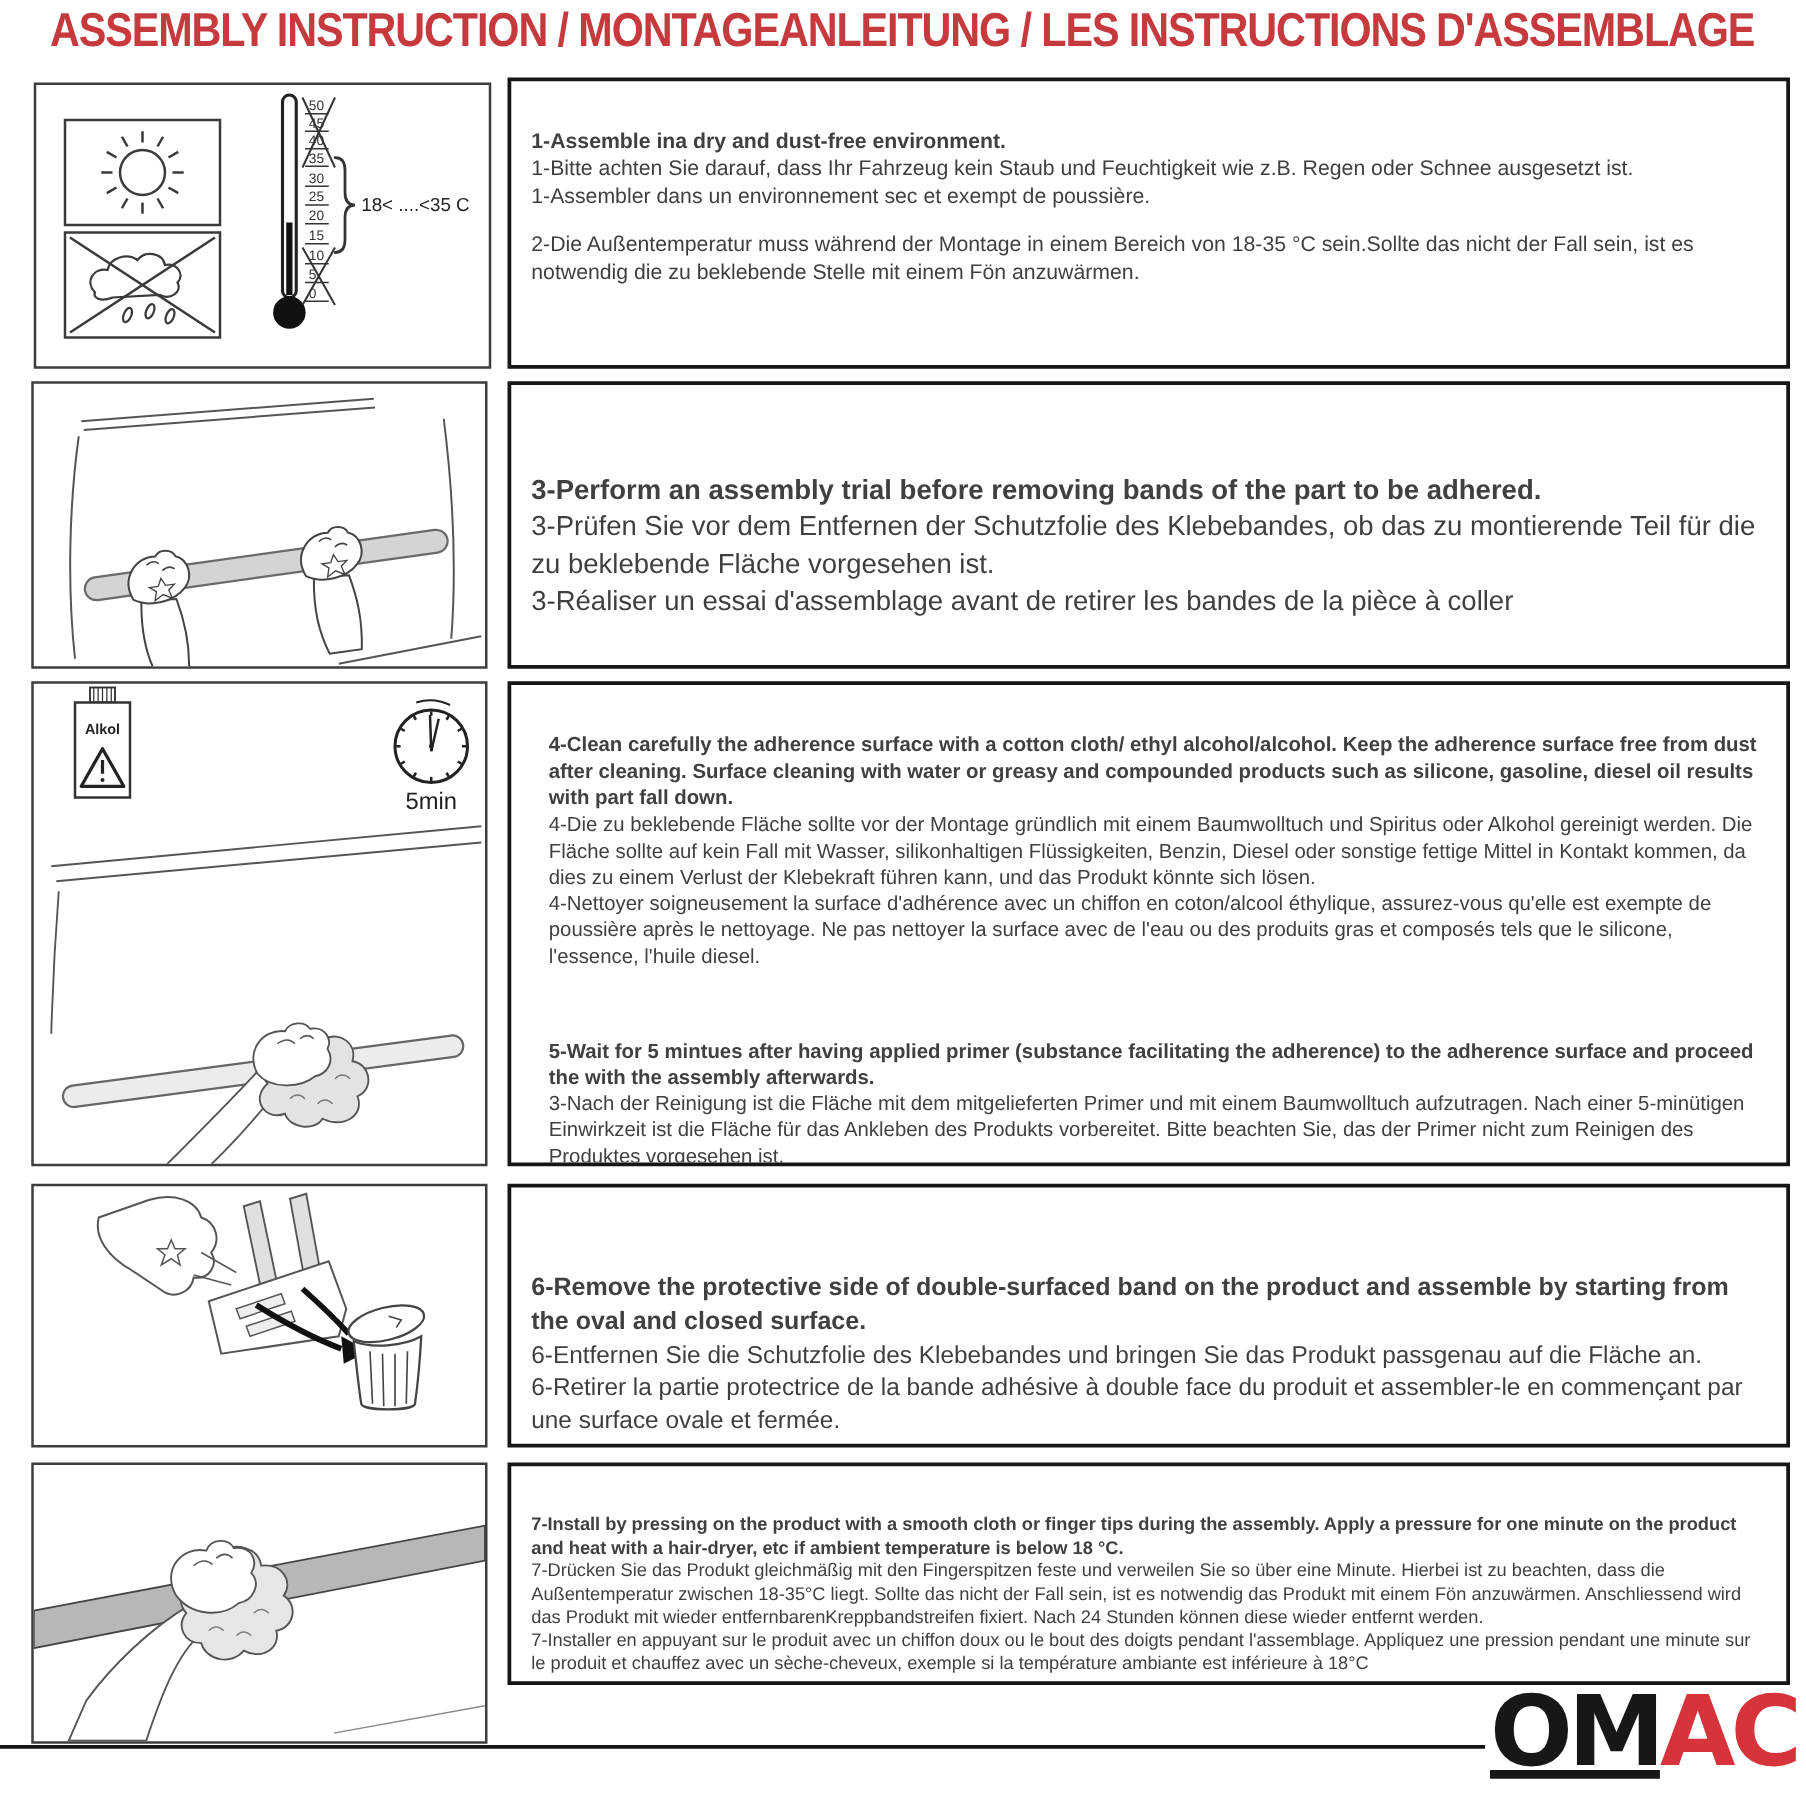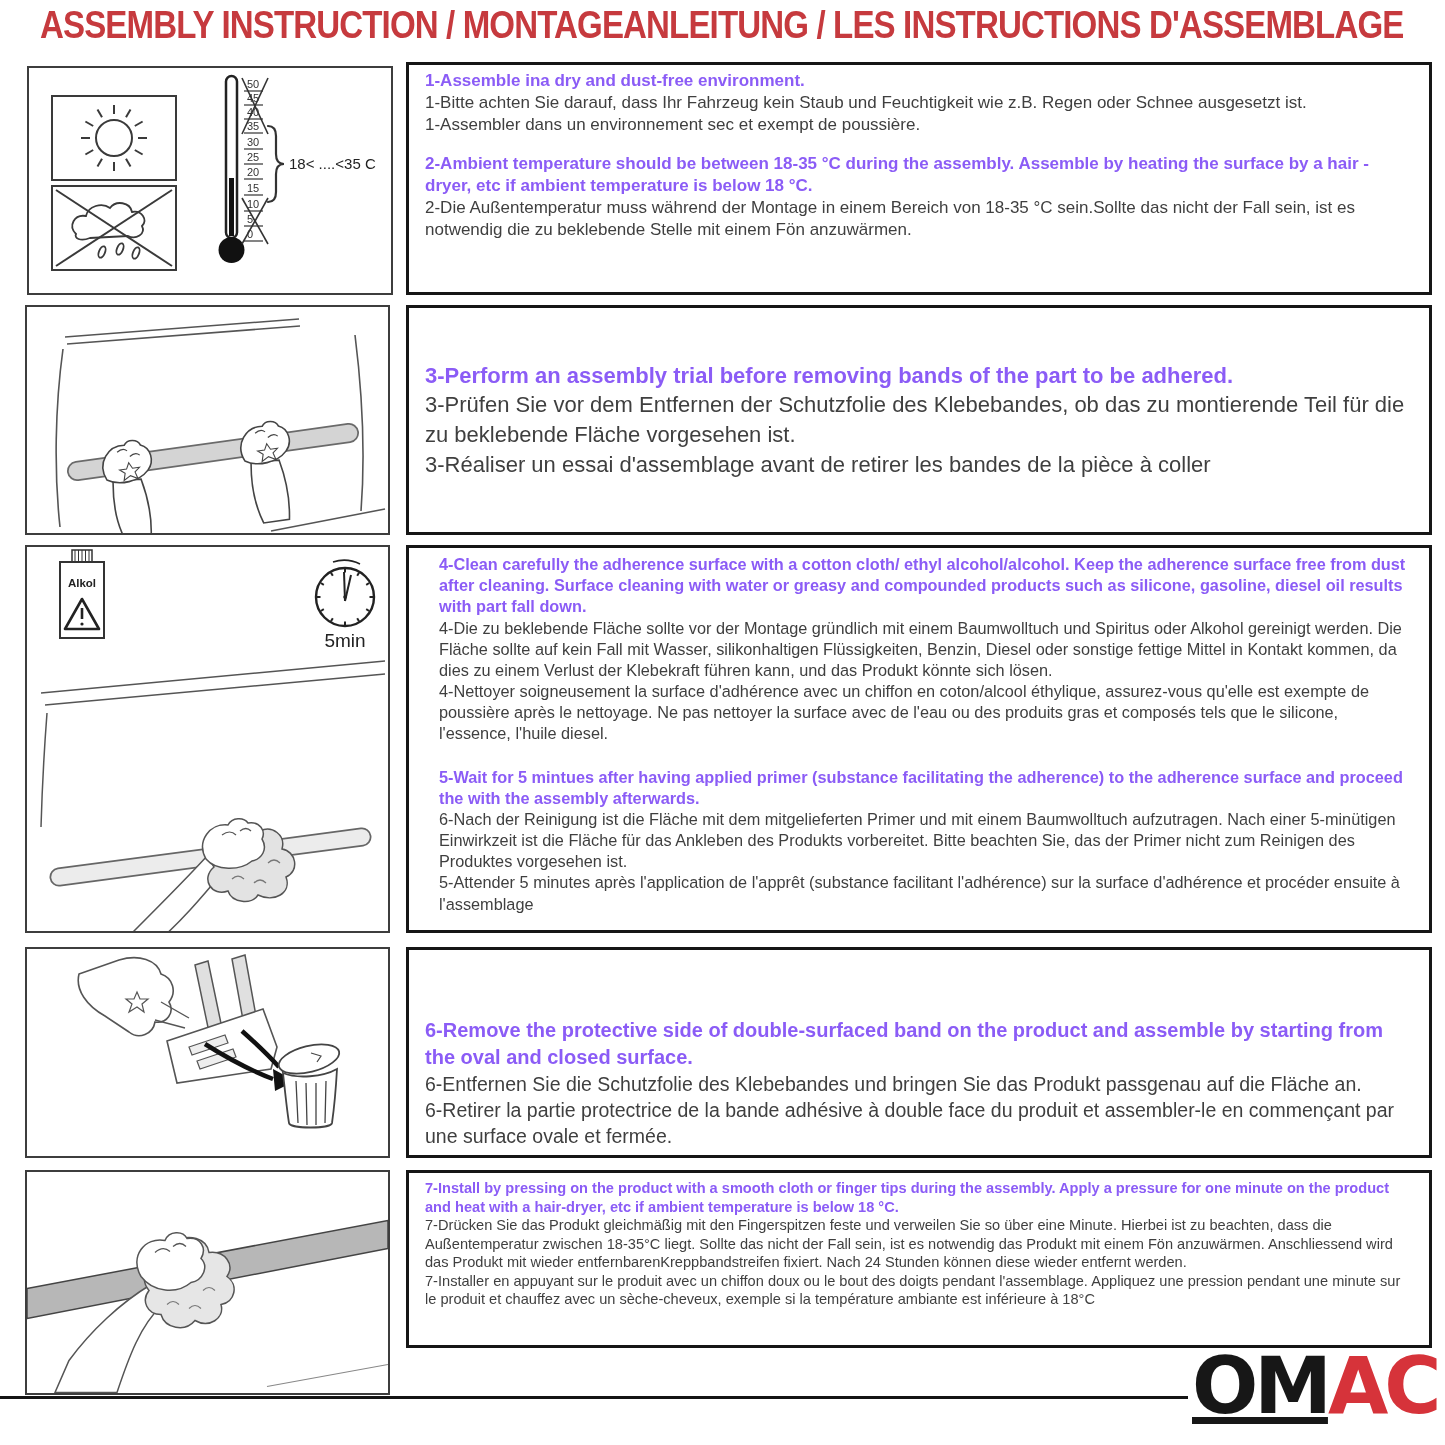--- a/index.html
+++ b/index.html
@@ -17,21 +17,21 @@
     position:absolute; box-sizing:border-box; background:#fff;
     border:2px solid #3d3d3d;
   }
   .illus svg { display:block; width:100%; height:100%; }
   .tbox {
     position:absolute; box-sizing:border-box; background:#fff;
     border:3px solid #161616; padding:6px 16px; overflow:hidden;
     color:#3f3f3f;
   }
   .tbox p { margin:0; }
-  .tbox p.b { color:#8b5cf6; font-weight:bold; }
+  .tbox p.b { color:#404040; font-weight:bold;margin-top:32px; }
   .gap1 { height:18px; }
   .gap2 { height:22px; }
 
   #illus1 { left:27px;  top:66px;   width:366px; height:229px; }
   #tbox1  { left:406px; top:62px;   width:1026px; height:233px; font-size:17px;   line-height:1.28; padding-top:5px; }
   #illus2 { left:25px;  top:305px;  width:365px; height:230px; }
   #tbox2  { left:406px; top:305px;  width:1026px; height:230px; font-size:22px;   line-height:1.35; display:flex; flex-direction:column; justify-content:center; }
   #illus3 { left:25px;  top:545px;  width:365px; height:388px; }
   #tbox3  { left:406px; top:545px;  width:1026px; height:388px; font-size:16.3px; line-height:1.3;padding-left:30px; }
   #illus4 { left:25px;  top:947px;  width:365px; height:211px; }
@@ -124,21 +124,20 @@
         <path fill="none" stroke="#333" stroke-width="2.2" stroke-linecap="round" d="M238,58 Q246,58 246,68 L246,86 Q246,96 254,96 Q246,96 246,106 L246,124 Q246,134 238,134"></path>
         <text x="259" y="101" font-size="15" fill="#222">18&lt; ....&lt;35 C</text>
       </g>
     </svg>
   </div>
   <div class="tbox" id="tbox1">
     <p class="b">1-Assemble ina dry and dust-free environment.</p>
     <p>1-Bitte achten Sie darauf, dass Ihr Fahrzeug kein Staub und Feuchtigkeit wie z.B. Regen oder Schnee ausgesetzt ist.</p>
     <p>1-Assembler dans un environnement sec et exempt de poussière.</p>
     <div class="gap1"></div>
-    <p class="b">2-Ambient temperature should be between 18-35 °C  during the assembly. Assemble by heating the surface by a hair -dryer, etc if ambient temperature is below 18 °C.</p>
     <p>2-Die Außentemperatur muss während der Montage in einem Bereich von 18-35 °C  sein.Sollte das nicht der Fall sein, ist es notwendig die zu beklebende Stelle mit einem Fön anzuwärmen.</p>
   </div>
 
   <div class="illus" id="illus2">
     <svg viewBox="0 0 361 226">
       <g stroke="#555" fill="none" stroke-width="1.6">
         <path d="M38,30 L272,12"></path>
           <path d="M40,37 L273,19"></path>
         <path d="M36,42 C28,100 27,165 33,220"></path>
         <path d="M328,28 C336,92 338,152 334,204"></path>
@@ -224,21 +223,21 @@
         <path d="M-30,-14 q8,-6 14,0 M-12,-18 q6,-5 11,0" stroke="#555" fill="none" stroke-width="1.2"></path>
       </g>
     </svg>
   </div>
   <div class="tbox" id="tbox3">
     <p class="b">4-Clean carefully the adherence surface with a cotton cloth/ ethyl alcohol/alcohol. Keep the adherence surface free from dust after cleaning. Surface cleaning with water or greasy and compounded products such as silicone, gasoline, diesel oil results with part fall down.</p>
     <p>4-Die zu beklebende Fläche sollte vor der Montage gründlich mit einem Baumwolltuch und Spiritus oder Alkohol gereinigt werden. Die Fläche sollte auf kein Fall mit Wasser, silikonhaltigen Flüssigkeiten, Benzin, Diesel oder sonstige fettige Mittel in Kontakt kommen, da dies zu einem Verlust der Klebekraft führen kann, und das Produkt könnte sich lösen.</p>
     <p>4-Nettoyer soigneusement la surface d'adhérence avec un chiffon en coton/alcool éthylique, assurez-vous qu'elle est exempte de poussière après le nettoyage. Ne pas nettoyer la surface avec de l'eau ou des produits gras et composés tels que le silicone, l'essence, l'huile diesel.</p>
     <div class="gap2"></div>
     <p class="b">5-Wait for 5 mintues after having applied primer (substance facilitating the adherence) to the adherence surface and proceed the with the assembly afterwards.</p>
-    <p>6-Nach der Reinigung ist die Fläche mit dem mitgelieferten Primer und mit einem Baumwolltuch aufzutragen. Nach einer 5-minütigen Einwirkzeit ist die Fläche für das Ankleben des Produkts vorbereitet. Bitte beachten Sie, das der Primer nicht zum Reinigen des Produktes vorgesehen ist.</p>
+    <p>3-Nach der Reinigung ist die Fläche mit dem mitgelieferten Primer und mit einem Baumwolltuch aufzutragen. Nach einer 5-minütigen Einwirkzeit ist die Fläche für das Ankleben des Produkts vorbereitet. Bitte beachten Sie, das der Primer nicht zum Reinigen des Produktes vorgesehen ist.</p>
     <p>5-Attender 5 minutes après l'application de l'apprêt (substance facilitant l'adhérence) sur la surface d'adhérence et procéder ensuite à l'assemblage</p>
   </div>
 
   <div class="illus" id="illus4">
     <svg viewBox="0 0 361 207">
       <g fill="#e0e0e0" stroke="#555" stroke-width="1.5">
         <path d="M168,16 L181,12 L196,84 L183,88 Z"></path>
         <path d="M205,10 L218,6 L231,78 L218,82 Z"></path>
       </g>
       <path d="M140,92 L236,60 L250,98 L244,120 L150,134 Z" fill="#fff" stroke="#555" stroke-width="1.6"></path>

